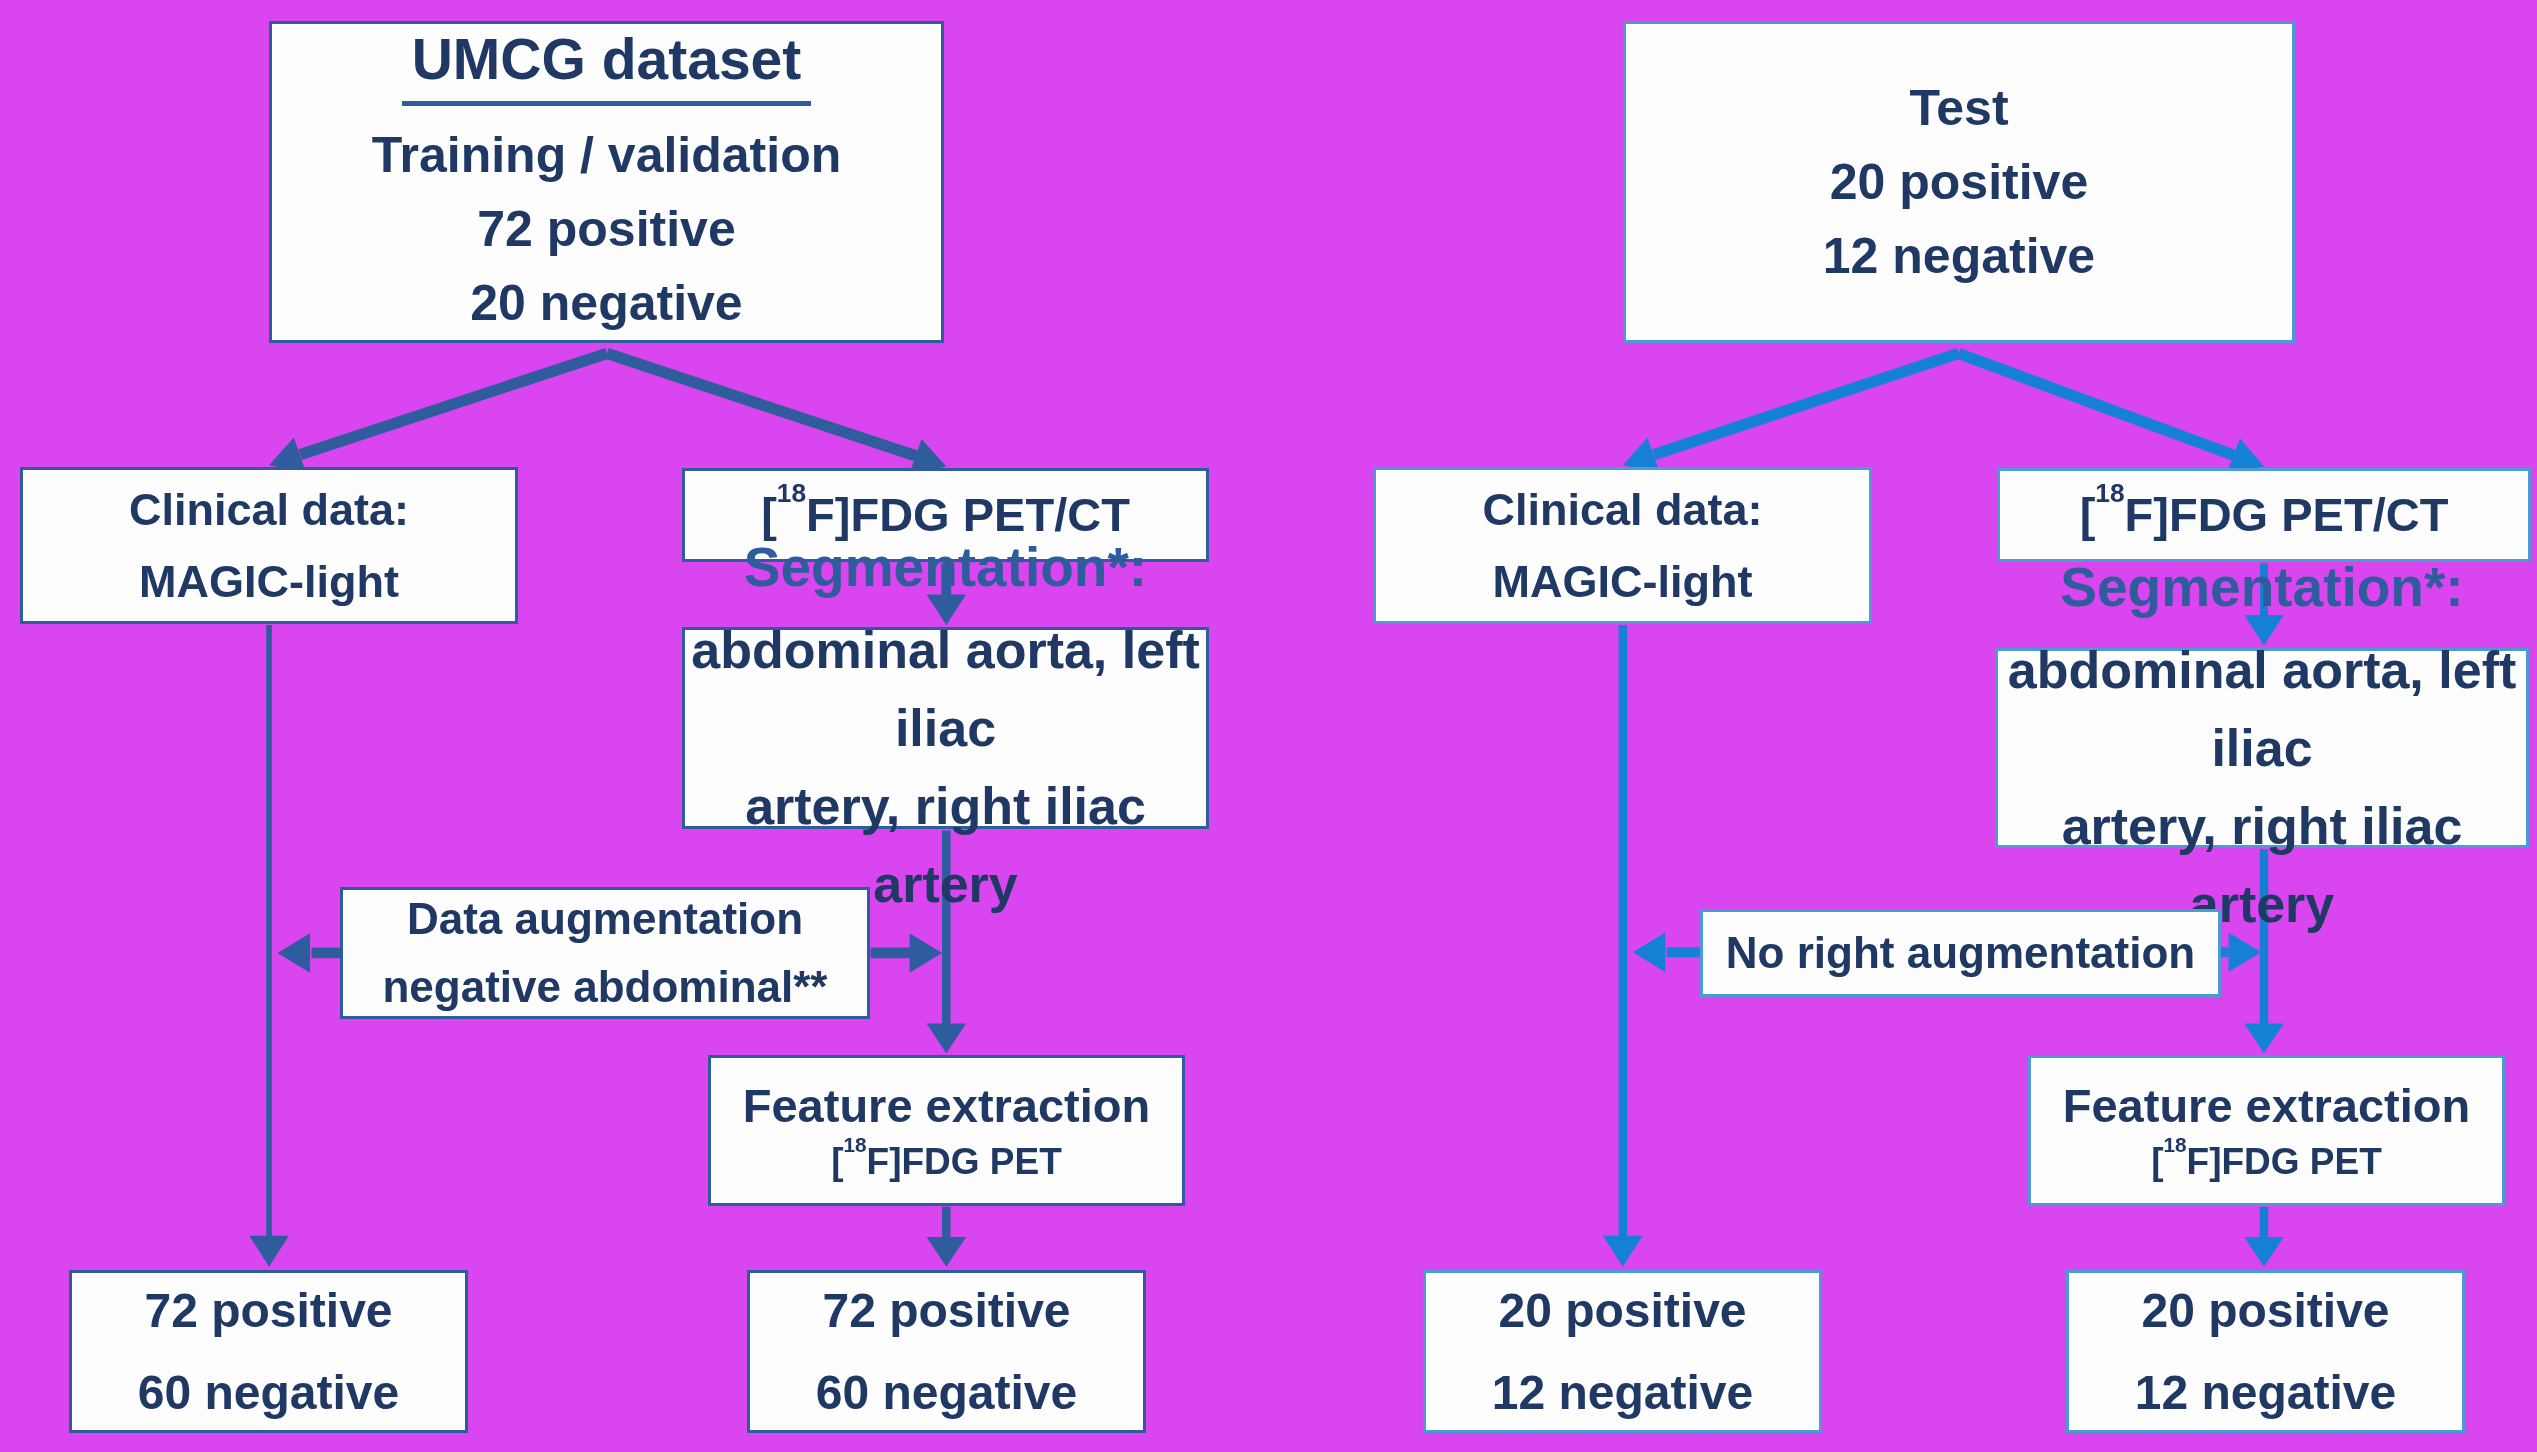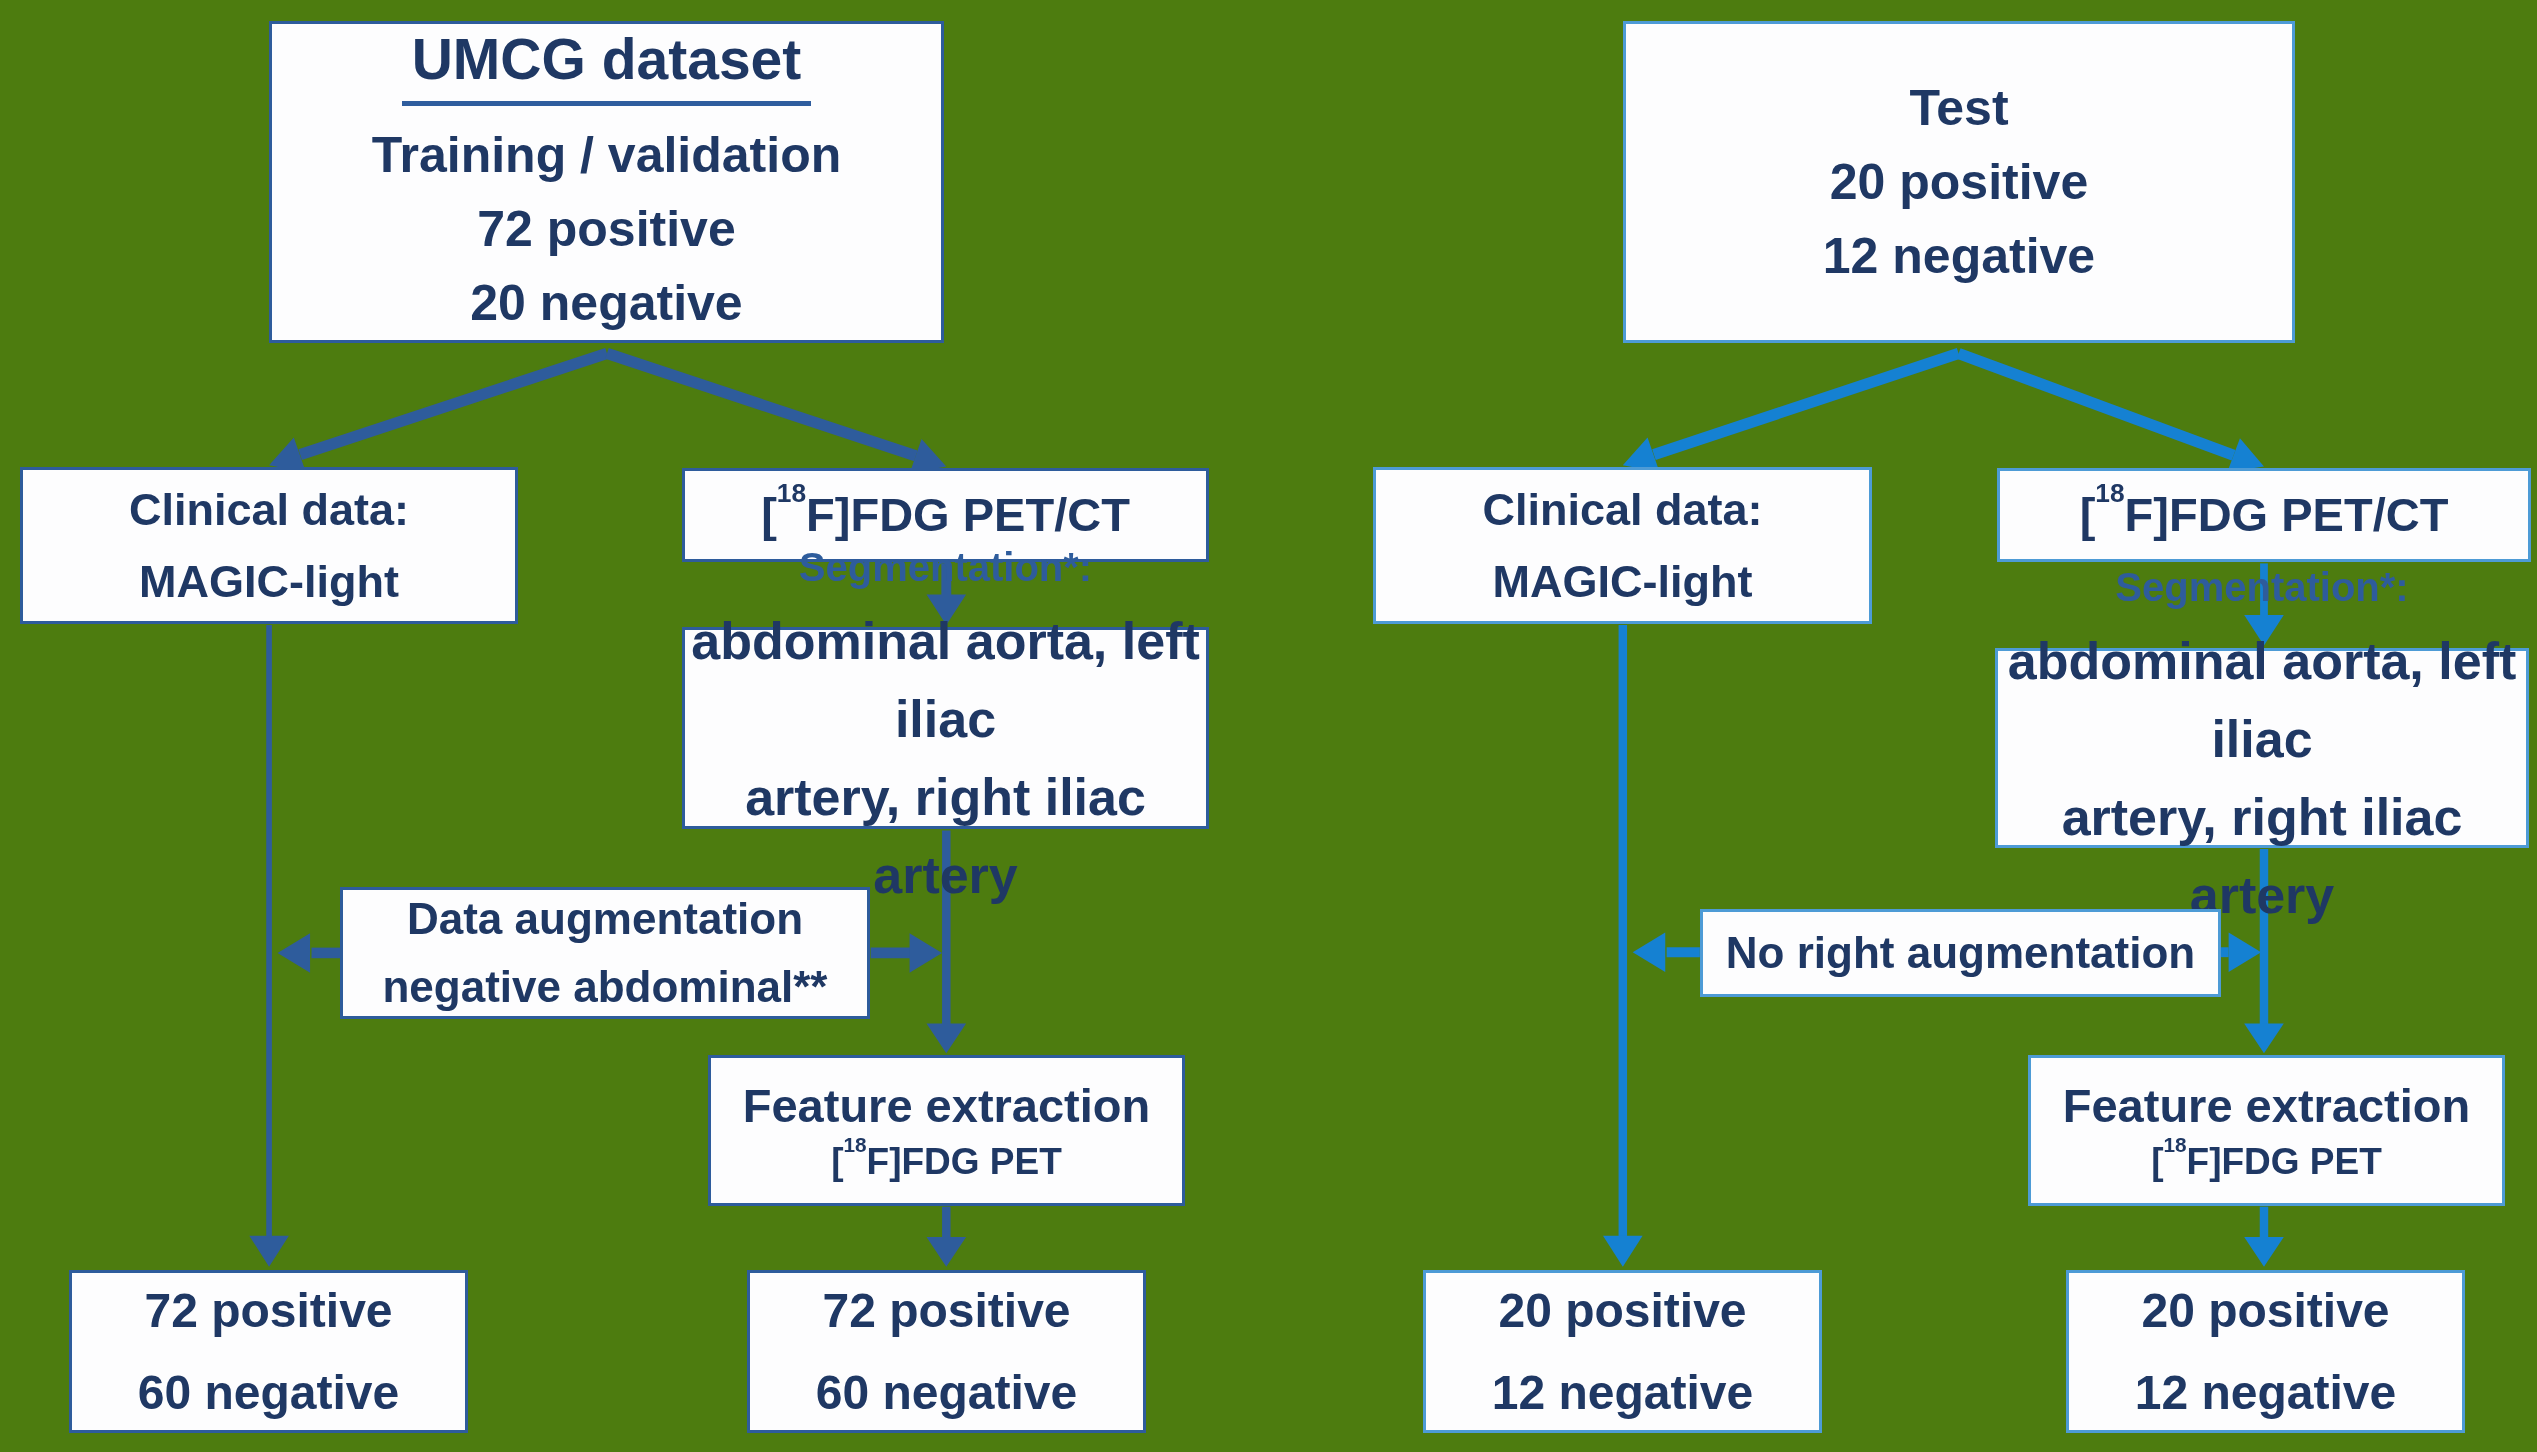--- a/index.html
+++ b/index.html
@@ -1,19 +1,19 @@
 <!DOCTYPE html>
 <html style="font-size:11.3px"><head>
 <meta charset="utf-8">
 <style>
   html,body{margin:0;padding:0;background:#ffffff;}
   #canvas{
     position:relative;
     width:2538px;height:1452px;
-    background:#4d7c0f;
+    background:#d946ef;
     font-family:"Liberation Sans", sans-serif;
     overflow:hidden;
   }
   #connectors{position:absolute;left:0;top:0;width:2538px;height:1452px;}
   .box{
     position:absolute;
     background:#fdfdfe;
     box-sizing:border-box;
     display:flex;flex-direction:column;
     align-items:center;justify-content:center;
@@ -48,21 +48,21 @@
   .dataset-title{
     font-size:57px;line-height:1.25;
     padding:0 10px 5.7px 10px;
     border-bottom:5px solid #2F5D9E;
     margin-bottom:11.3px;
   }
   .dataset-line{font-size:50px;line-height:1.48;text-align:right;}
   .two-line{font-size:45px;line-height:1.6;}
   .pet-line{font-size:47px;line-height:1.2;white-space:nowrap;}
   sup.iso{font-size:0.56em;position:relative;top:-0.45em;letter-spacing:0;}
-  .seg-heading{font-size:40px;font-weight:700;color:#2E5C9C;line-height:1.25;margin-bottom:10px;}
+  .seg-heading{font-size:55px;font-weight:700;color:#2E5C9C;line-height:1.25;margin-bottom:10px;}
   .seg-body{font-size:52px;line-height:1.5;}
   .aug-line{font-size:44px;line-height:1.55;}
   .feat-title{font-size:47px;line-height:1.35;}
   .feat-sub{font-size:37px;line-height:1.35;white-space:nowrap;}
   .outcome-line{font-size:48px;line-height:1.7;}
 </style>
 </head>
 <body>
 
 <div id="canvas">

